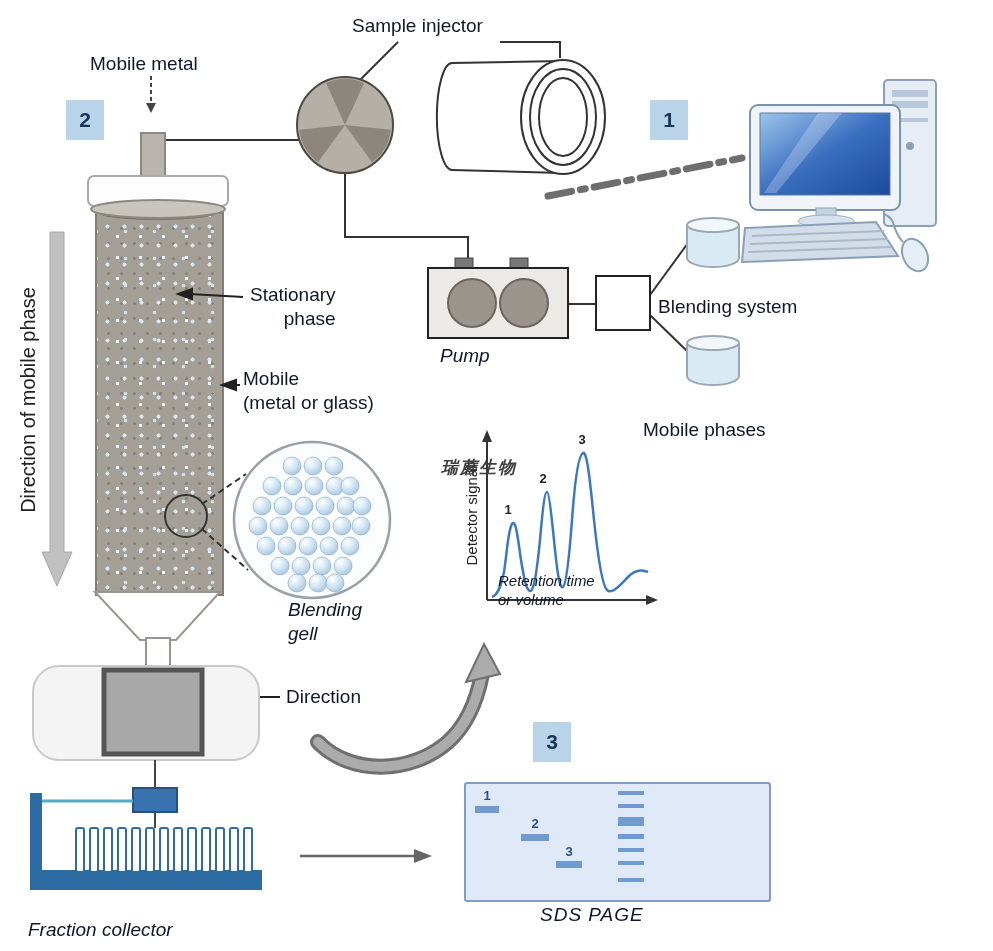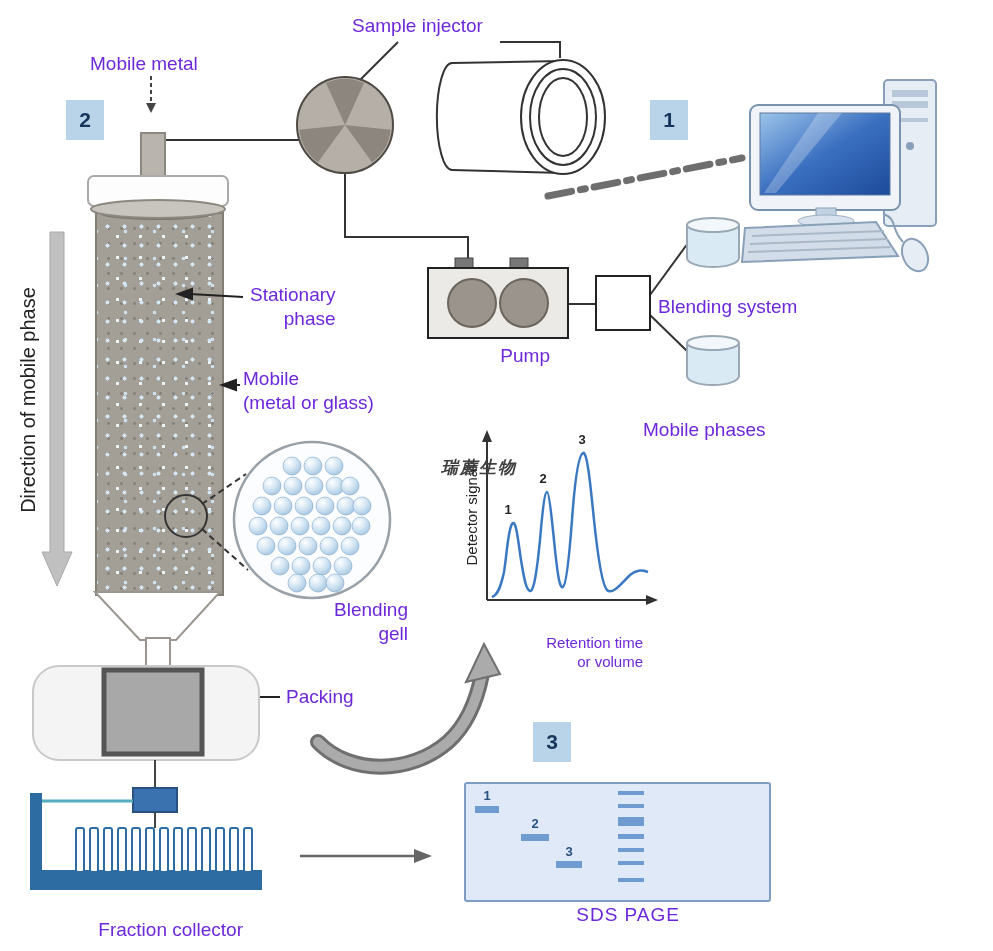--- a/index.html
+++ b/index.html
@@ -1,18 +1,18 @@
 <!DOCTYPE html>
 <html><head>
 <meta charset="utf-8">
 <style>
   html,body{margin:0;padding:0;background:#ffffff;font-family:"Liberation Sans",sans-serif;}
   #canvas{position:relative;width:993px;height:951px;background:#ffffff;overflow:hidden;}
-  .label{position:absolute;z-index:30;color:#6d28d9;font-size:19px;line-height:1.25;white-space:nowrap;}
-  .label.center{text-align:right;white-space:normal;}
+  .label{position:absolute;z-index:30;color:#0f172a;font-size:19px;line-height:1.25;white-space:nowrap;}
+  .label.center{text-align:left;white-space:normal;font-style:italic;}
   .small{font-size:15px;}
   .badge{position:absolute;z-index:30;width:38px;height:40px;background:#b9d3e8;color:#16355a;
          font-weight:bold;font-size:21px;text-align:center;line-height:40px;}
   #direction-label{position:absolute;z-index:30;left:-140px;top:387px;width:340px;height:26px;
       text-align:center;font-size:20px;color:#222;transform:rotate(-90deg);}
   #chrom-ylabel{position:absolute;z-index:30;left:396px;top:507px;width:150px;text-align:center;
       font-size:15px;color:#222;transform:rotate(-90deg);}
   #watermark{position:absolute;z-index:35;left:441px;top:456px;font-size:17px;font-weight:bold;
       font-style:italic;letter-spacing:2px;color:#404040;}
   #column-body{position:absolute;z-index:5;left:95px;top:212px;width:125px;height:380px;
@@ -274,28 +274,28 @@
   <div class="label" style="left:243px;top:367px;">
     <div>Mobile</div>
     <div>(metal or glass)</div>
   </div>
 
   <div class="label center" style="left:288px;top:598px;width:120px;">
     <div>Blending</div>
     <div>gell</div>
   </div>
 
-  <div class="label" style="left:286px;top:685px;">Packing</div>
+  <div class="label" style="left:286px;top:685px;">Direction</div>
   <div class="label center" style="left:28px;top:874px;width:215px;margin-top:44px;">Fraction collector</div>
   <div class="label center" style="left:440px;top:344px;width:110px;">Pump</div>
   <div class="label" style="left:658px;top:295px;">Blending system</div>
   <div class="label" style="left:643px;top:418px;">Mobile phases</div>
 
   <div id="chrom-ylabel">Detector signal</div>
-  <div class="label center small" style="left:498px;top:634px;width:145px;">
+  <div class="label center small" style="left:498px;top:572px;width:145px;">
     <div>Retention time</div>
     <div>or volume</div>
   </div>
 
   <div id="watermark">瑞蘑生物</div>
 
   <div class="label center" style="left:540px;top:903px;width:140px;letter-spacing:1px;">SDS PAGE</div>
 
 </div>
 

